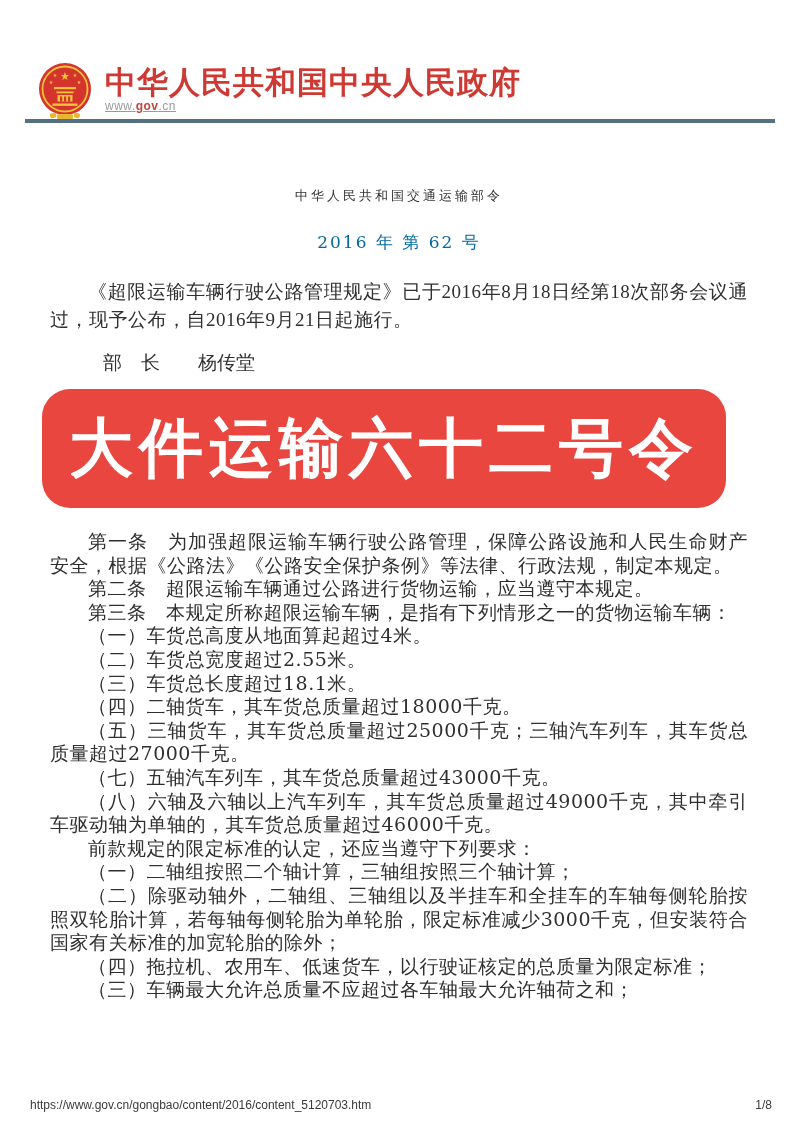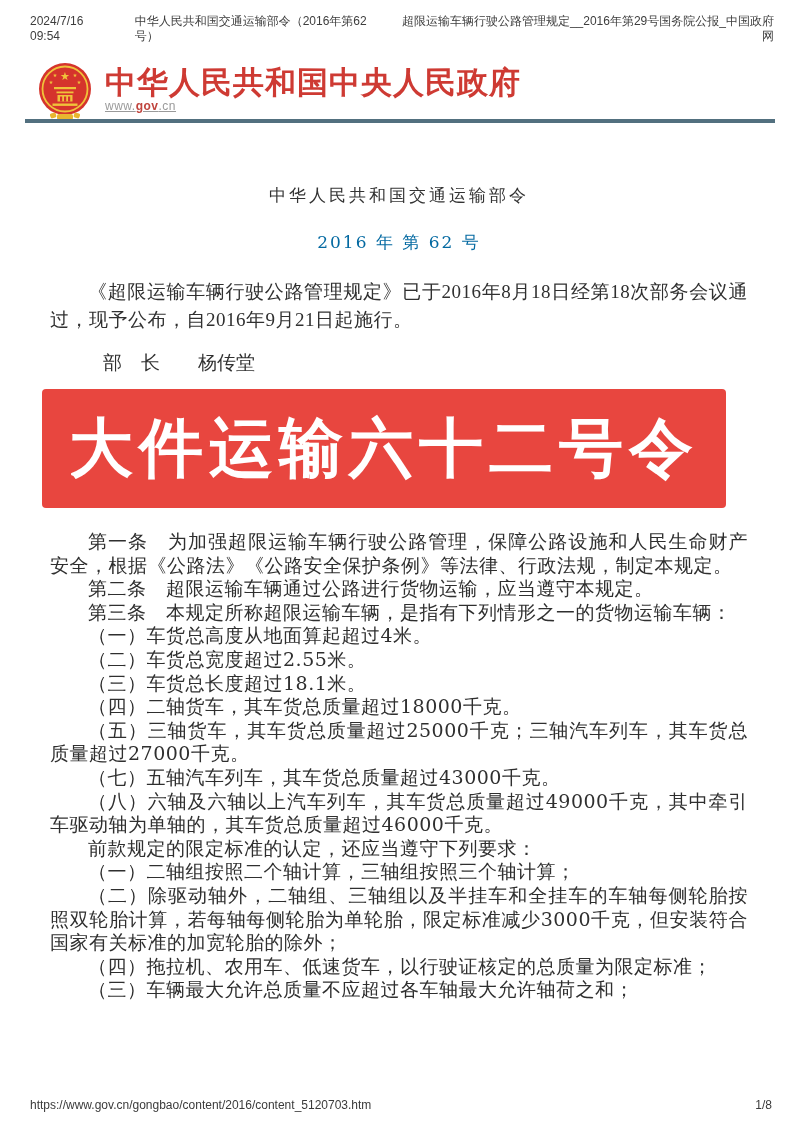--- a/index.html
+++ b/index.html
@@ -26,35 +26,35 @@
   }
   .site-url { margin-top:3px; font-size:12px; color:#9a9a9a; letter-spacing:0.5px;text-decoration:underline; }
   .site-url .gov { color:#c0453e; font-weight:bold; }
   .divider { position:absolute; top:119px; left:25px; width:750px; height:4px; background:#52707f; }
   
   .doc {
     position:absolute; top:0; left:50px; width:698px;
     font-family:"DejaVu Serif", serif; color:#303030;
   }
   .doc-title {
-    margin-top:182px; font-size:17px; font-weight:500; text-align:center;
+    margin-top:182px; font-size:13px; font-weight:500; text-align:center;
     letter-spacing:3px; line-height:27px; color:#333333;
   }
   .doc-number {
     margin-top:22px; font-size:17px; text-align:center; letter-spacing:2px;
     line-height:22px; color:#0369a1;
   }
   .doc-intro {
     margin-top:25px; font-size:19px; line-height:28px; text-indent:2em;
     text-align:justify; letter-spacing:0.5px;font-family:Liberation Serif, serif;
   }
   .doc-signature { margin-top:16px; font-size:19px; line-height:24px; padding-left:53px; }
   .stamp-banner {
     margin:15px 0 0 -8px; width:684px; height:119px; background:#e8463f;
-    border-radius:4px; display:flex; align-items:center; justify-content:center;
+    border-radius:28px; display:flex; align-items:center; justify-content:center;
   }
   .stamp-banner span {
     color:#ffffff; font-size:64px; font-weight:700; letter-spacing:6px;
     font-family:"DejaVu Sans", sans-serif; white-space:nowrap;
   }
   .doc-body { margin-top:22px; }
   .doc-body p {
     font-size:19px; line-height:23.6px; text-indent:2em; text-align:justify;
     letter-spacing:0.5px; color:#2f2f2f;
   }
@@ -63,25 +63,20 @@
     position:absolute; top:1098px; left:30px; right:28px;
     display:flex; justify-content:space-between;
     font-size:12px; color:#3a3a3a; line-height:15px;gap:41px;
   }
 </style>
 </head>
 <body>
 
 <div class="page">
 
-  <div class="print-header">
-    <span>2024/7/16 09:54</span>
-    <span class="ph-center">中华人民共和国交通运输部令（2016年第62号）</span>
-    <span class="ph-right">超限运输车辆行驶公路管理规定__2016年第29号国务院公报_中国政府网</span>
-  </div>
 
   <div class="masthead">
     <svg class="emblem" viewBox="0 0 54 60" aria-hidden="true">
       <circle cx="27" cy="27" r="26" fill="#d5342c"></circle>
       <circle cx="27" cy="27" r="22.5" fill="none" stroke="#f0c23a" stroke-width="1.8"></circle>
       <text x="27" y="18" font-size="11" fill="#f0c23a" text-anchor="middle">★</text>
       <text x="17" y="15" font-size="5" fill="#f0c23a" text-anchor="middle">★</text>
       <text x="37" y="15" font-size="5" fill="#f0c23a" text-anchor="middle">★</text>
       <text x="13" y="22" font-size="5" fill="#f0c23a" text-anchor="middle">★</text>
       <text x="41" y="22" font-size="5" fill="#f0c23a" text-anchor="middle">★</text>

